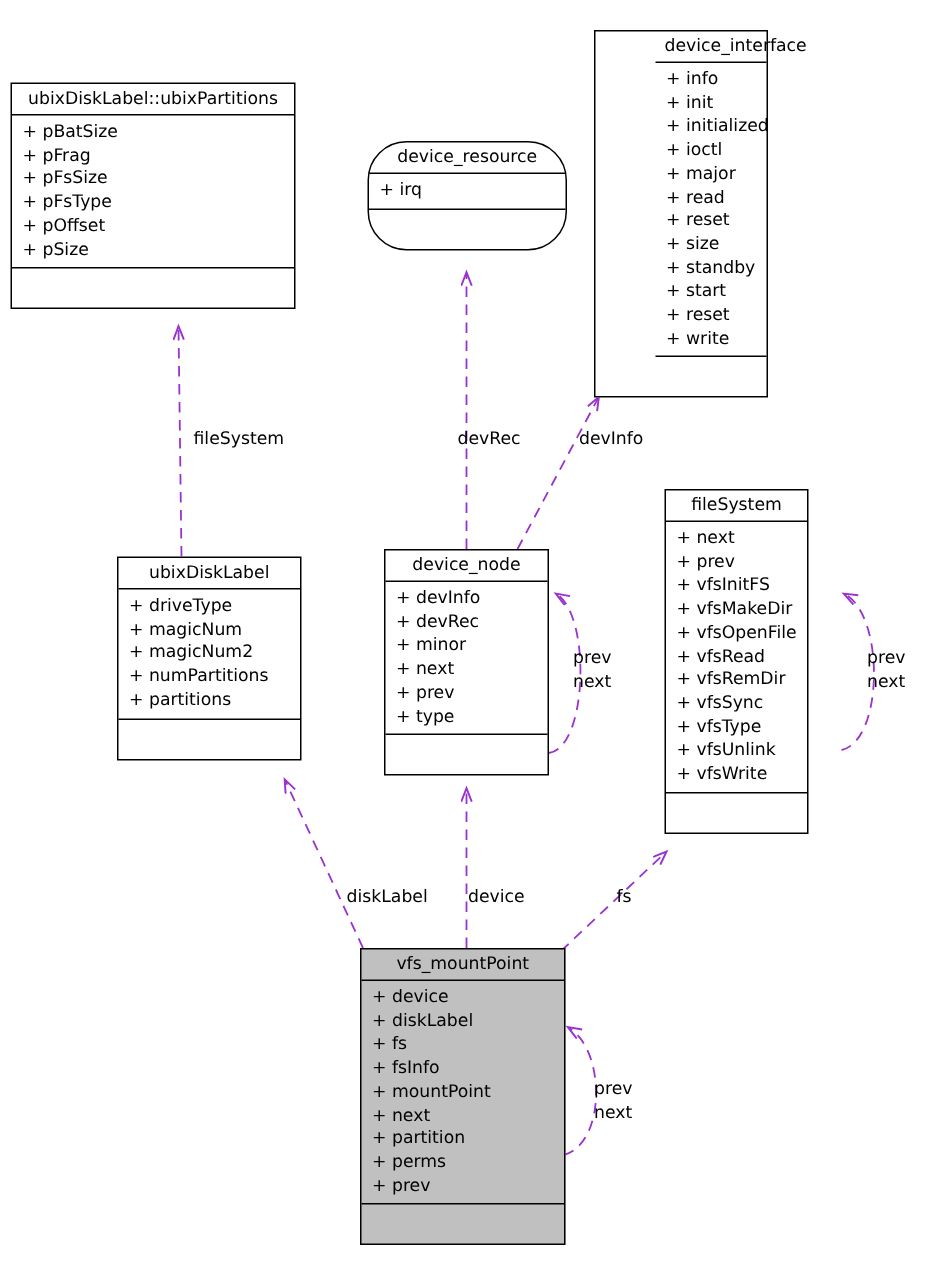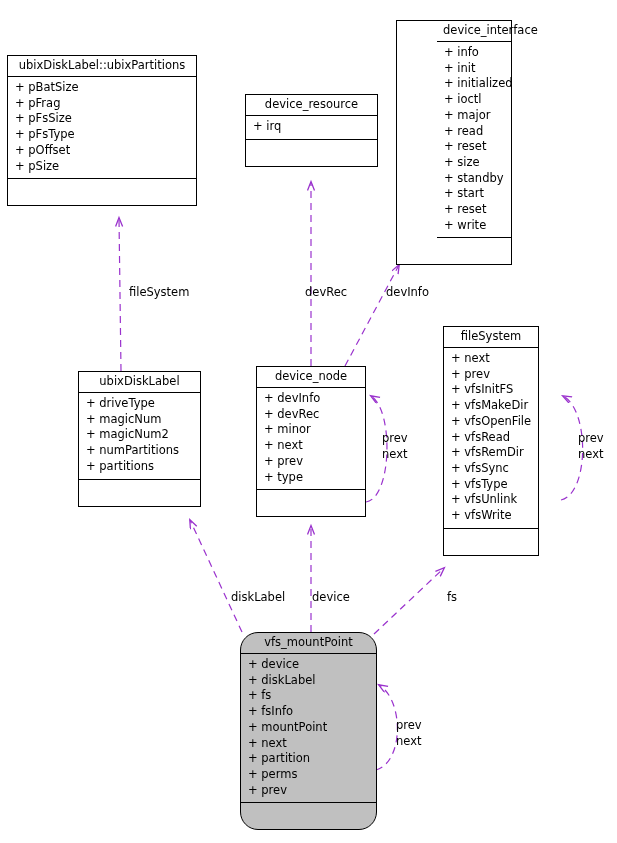--- a/index.html
+++ b/index.html
@@ -30,21 +30,20 @@
     position: absolute;
     box-sizing: border-box;
     border: 1px solid #000000;
     background: #ffffff;
     font-size: 11.5px;
     color: #000000;
     z-index: 5;
   }
   .uml-class.filled {
     background: #c0c0c0;
-    border-radius: 18px;
   }
   .uml-title {
     text-align: center;
     padding: 3px 6px 4px 6px;
     border-bottom: 1px solid #000000;
     white-space: nowrap;
     font-size: 11.5px;
     line-height: 13px;
   }
   .uml-attrs {
@@ -125,21 +124,21 @@
       <div class="uml-attr">+ pBatSize</div>
       <div class="uml-attr">+ pFrag</div>
       <div class="uml-attr">+ pFsSize</div>
       <div class="uml-attr">+ pFsType</div>
       <div class="uml-attr">+ pOffset</div>
       <div class="uml-attr">+ pSize</div>
     </div>
     <div class="uml-ops"></div>
   </div>
 
-  <div class="uml-class" id="cls-device-resource" style="left:245px; top:94px; width:133px;">
+  <div class="uml-class" id="cls-device-resource" style="left:245px; top:94px; width:133px;border-radius:26px;">
     <div class="uml-title">device_resource</div>
     <div class="uml-attrs">
       <div class="uml-attr">+ irq</div>
     </div>
     <div class="uml-ops"></div>
   </div>
 
   <div class="uml-class" id="cls-device-interface" style="left:396px; top:20px; width:116px;padding-left:40px;">
     <div class="uml-title">device_interface</div>
     <div class="uml-attrs">
@@ -217,21 +216,21 @@
     </div>
     <div class="uml-ops"></div>
   </div>
 
   <div class="edge-label" style="left:129px; top:285px;">fileSystem</div>
   <div class="edge-label" style="left:305px; top:285px;">devRec</div>
   <div class="edge-label" style="left:386px; top:285px;">devInfo</div>
 
   <div class="edge-label" style="left:231px; top:590px;">diskLabel</div>
   <div class="edge-label" style="left:312px; top:590px;">device</div>
-  <div class="edge-label" style="left:411px; top:590px;margin-left:36px;">fs</div>
+  <div class="edge-label" style="left:411px; top:590px;">fs</div>
 
   <div class="edge-label" style="left:382px; top:431px;">prev</div>
   <div class="edge-label" style="left:382px; top:447px;">next</div>
 
   <div class="edge-label" style="left:578px; top:431px;">prev</div>
   <div class="edge-label" style="left:578px; top:447px;">next</div>
 
   <div class="edge-label" style="left:396px; top:718px;">prev</div>
   <div class="edge-label" style="left:396px; top:734px;">next</div>
 

